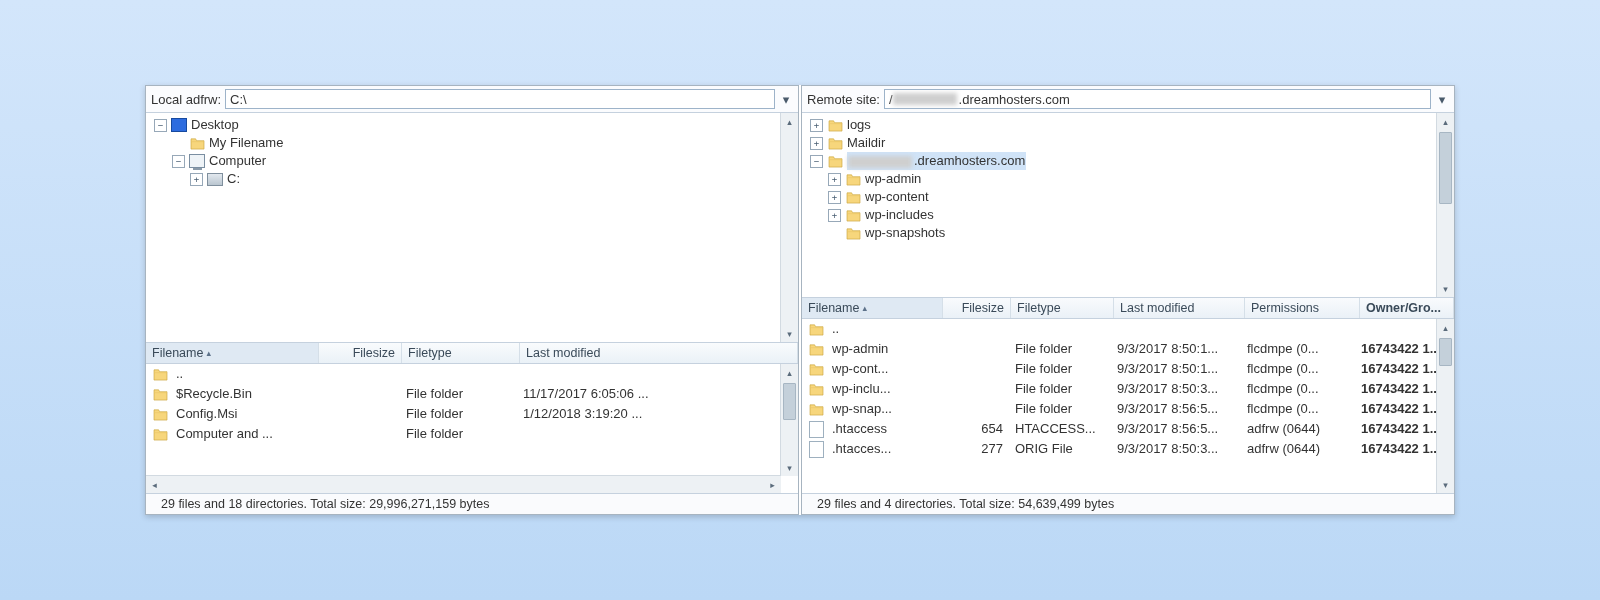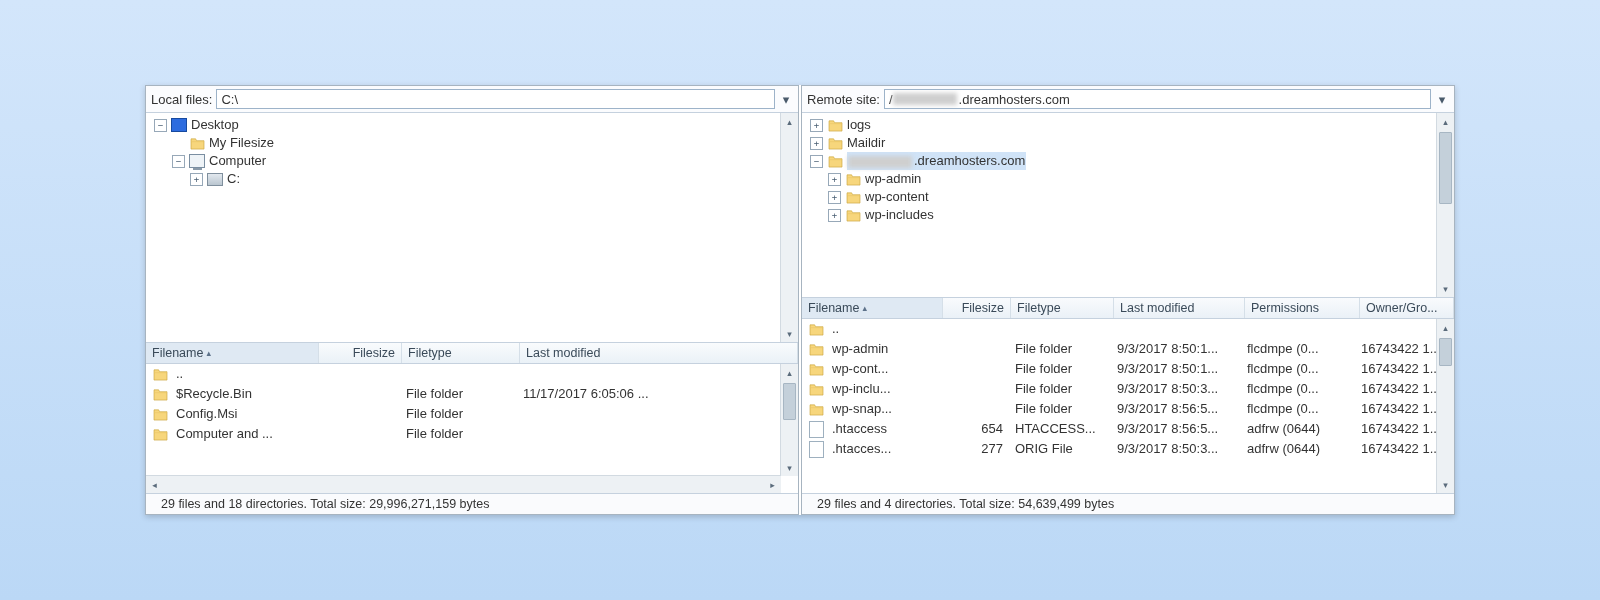--- a/index.html
+++ b/index.html
@@ -176,21 +176,21 @@
     .local .c-name { flex: 0 0 160px; }
     .local .c-size { flex: 0 0 70px; }
     .local .c-type { flex: 0 0 105px; }
     .local .c-mod  { flex: 1 1 auto; }
     
     .remote-list .c-name { flex: 0 0 128px; }
     .remote-list .c-size { flex: 0 0 55px; }
     .remote-list .c-type { flex: 0 0 90px; }
     .remote-list .c-mod  { flex: 0 0 118px; }
     .remote-list .c-perm { flex: 0 0 102px; }
-    .remote-list .c-own  { flex: 1 1 auto; }
+    .remote-list .c-own  { flex: 1 1 auto; font-weight: bold; }
     
     .statusbar {
       border-top:1px solid #c5d1de;
       padding: 3px 15px;
       font-size:12.5px;
       background:#fafbfd;
     }
     
     .sb-v {
       position:absolute;
@@ -226,21 +226,21 @@
     .header-cell.sorted{ background:#dfe9f3; }
   </style>
 </head>
 <body>
 
 <div class="app">
 
   <div class="panel local">
 
     <div class="pathbar">
-      <span>Local files:</span>
+      <span>Local adfrw:</span>
       <div class="path-input">
         <span>C:\</span>
       </div>
       <span class="chevdown">▾</span>
     </div>
 
     <div class="tree local" id="local-tree">
       <div class="tree-row indent0">
           <span class="toggle">−</span>
           <span class="ico">
@@ -249,21 +249,21 @@
           <span>Desktop</span>
         </div>
         <div class="tree-row indent1">
           <span class="notoggle"></span>
           <span class="ico folder-ico">
             <svg viewBox="0 0 16 14">
               <path d="M1 3 L1 13 L15 13 L15 4 L7 4 L6 2 L1 2 Z" fill="#f7d67c" stroke="#caa53e" stroke-width="0.7"></path>
               <path d="M1 5 L15 5" stroke="#e8c564" stroke-width="0.6"></path>
             </svg>
           </span>
-          <span>My Filesize</span>
+          <span>My Filename</span>
         </div>
         <div class="tree-row indent1">
           <span class="toggle">−</span>
           <span class="ico">
             <span class="computer-ico"></span>
           </span>
           <span>Computer</span>
         </div>
         <div class="tree-row indent2">
           <span class="toggle">+</span>
@@ -323,20 +323,21 @@
               <span class="ico folder-ico">
                 <svg viewBox="0 0 16 14">
                   <path d="M1 3 L1 13 L15 13 L15 4 L7 4 L6 2 L1 2 Z" fill="#f7d67c" stroke="#caa53e" stroke-width="0.7"></path>
                   <path d="M1 5 L15 5" stroke="#e8c564" stroke-width="0.6"></path>
                 </svg>
               </span>
               <span>Config.Msi</span>
             </div>
             <div class="cell c-size filesize"></div>
             <div class="cell c-type">File folder</div>
+            <div class="cell c-mod">1/12/2018 3:19:20 ...</div>
           </div>
           <div class="list-row">
             <div class="cell c-name">
               <span class="ico folder-ico">
                 <svg viewBox="0 0 16 14">
                   <path d="M1 3 L1 13 L15 13 L15 4 L7 4 L6 2 L1 2 Z" fill="#f7d67c" stroke="#caa53e" stroke-width="0.7"></path>
                   <path d="M1 5 L15 5" stroke="#e8c564" stroke-width="0.6"></path>
                 </svg>
               </span>
               <span>Computer and ...</span>
@@ -429,20 +430,30 @@
         <div class="tree-row indent1">
           <span class="toggle">+</span>
           <span class="ico folder-ico">
             <svg viewBox="0 0 16 14">
               <path d="M1 3 L1 13 L15 13 L15 4 L7 4 L6 2 L1 2 Z" fill="#f7d67c" stroke="#caa53e" stroke-width="0.7"></path>
               <path d="M1 5 L15 5" stroke="#e8c564" stroke-width="0.6"></path>
             </svg>
           </span>
           <span>wp-includes</span>
         </div>
+        <div class="tree-row indent1">
+          <span class="notoggle"></span>
+          <span class="ico folder-ico">
+            <svg viewBox="0 0 16 14">
+              <path d="M1 3 L1 13 L15 13 L15 4 L7 4 L6 2 L1 2 Z" fill="#f7d67c" stroke="#caa53e" stroke-width="0.7"></path>
+              <path d="M1 5 L15 5" stroke="#e8c564" stroke-width="0.6"></path>
+            </svg>
+          </span>
+          <span>wp-snapshots</span>
+        </div>
         <div class="sb-v">
         <div class="sb-btn">▴</div>
         <div class="sb-track">
             <div class="sb-thumb v" style="height:70px;"></div>
           </div>
         <div class="sb-btn">▾</div>
       </div>
     </div>
 
     <div class="list">

